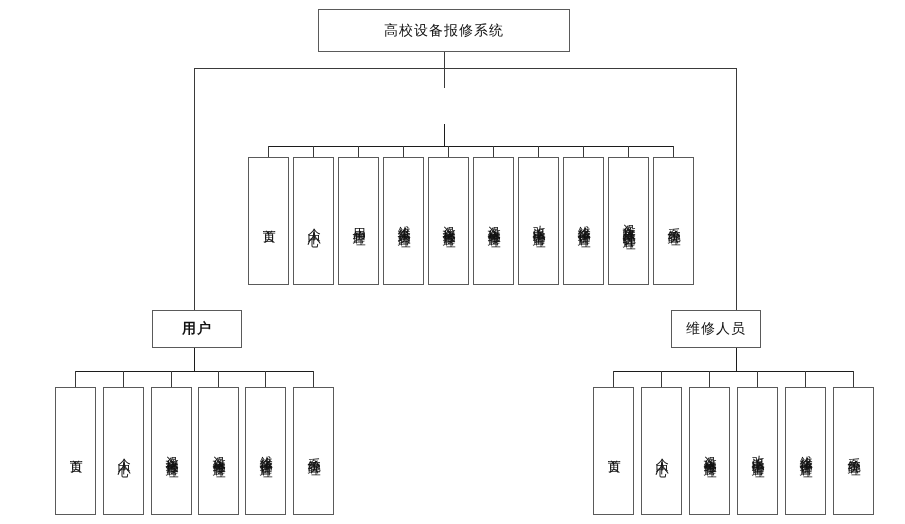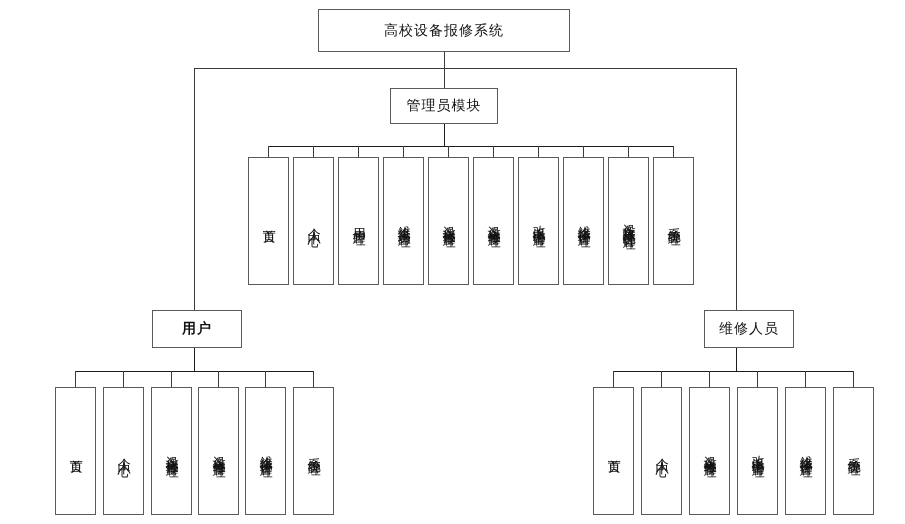--- a/index.html
+++ b/index.html
@@ -78,23 +78,20 @@
   <div class="vline" style="left:444px; top:52px; height:16px;"></div>
 
   <div class="hline" style="left:194px; top:68px; width:542px;"></div>
 
   <div class="vline" style="left:444px; top:68px; height:20px;"></div>
 
   <div class="vline" style="left:194px; top:68px; height:242px;"></div>
 
   <div class="vline" style="left:736px; top:68px; height:242px;"></div>
 
-  <div class="node node-h" style="left:390px; top:88px; width:108px; height:36px;">
-    <span>管理员模块</span>
-  </div>
   <div class="vline thick" style="left:444px; top:124px; height:22px;"></div>
   <div class="hline thick" style="left:268px; top:146px; width:405px;"></div>
 
   <div class="vline" style="left:268px; top:146px; height:11px;"></div>
   <div class="vline" style="left:313px; top:146px; height:11px;"></div>
   <div class="vline" style="left:358px; top:146px; height:11px;"></div>
   <div class="vline" style="left:403px; top:146px; height:11px;"></div>
   <div class="vline" style="left:448px; top:146px; height:11px;"></div>
   <div class="vline" style="left:493px; top:146px; height:11px;"></div>
   <div class="vline" style="left:538px; top:146px; height:11px;"></div>
@@ -158,21 +155,21 @@
   <div class="node node-v" style="left:198px; top:387px; width:41px; height:128px;">
     <span class="vtxt">设备维修管理</span>
   </div>
   <div class="node node-v" style="left:245px; top:387px; width:41px; height:128px;">
     <span class="vtxt">维修评价管理</span>
   </div>
   <div class="node node-v" style="left:293px; top:387px; width:41px; height:128px;">
     <span class="vtxt">系统管理</span>
   </div>
 
-  <div class="node node-h" style="left:704px; top:310px; width:90px; height:38px;">
+  <div class="node node-h" style="left:671px; top:310px; width:90px; height:38px;">
     <span>维修人员</span>
   </div>
   <div class="vline thick" style="left:736px; top:348px; height:23px;"></div>
   <div class="hline thick" style="left:613px; top:371px; width:240px;"></div>
 
   <div class="vline" style="left:613px; top:371px; height:16px;"></div>
   <div class="vline" style="left:661px; top:371px; height:16px;"></div>
   <div class="vline" style="left:709px; top:371px; height:16px;"></div>
   <div class="vline" style="left:757px; top:371px; height:16px;"></div>
   <div class="vline" style="left:805px; top:371px; height:16px;"></div>

